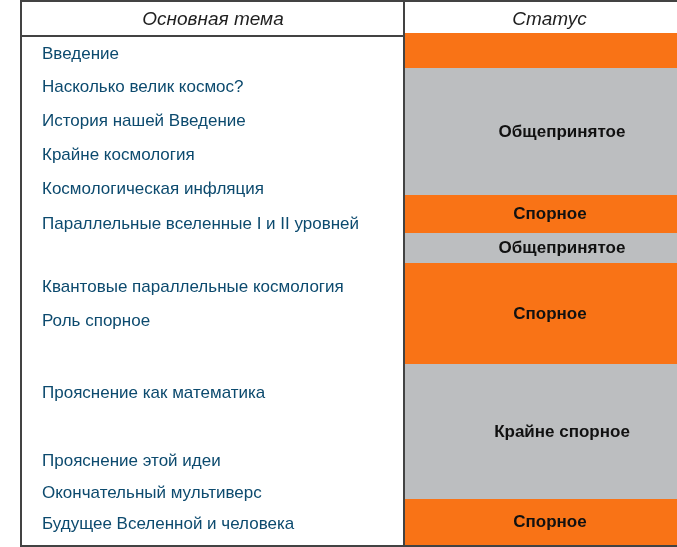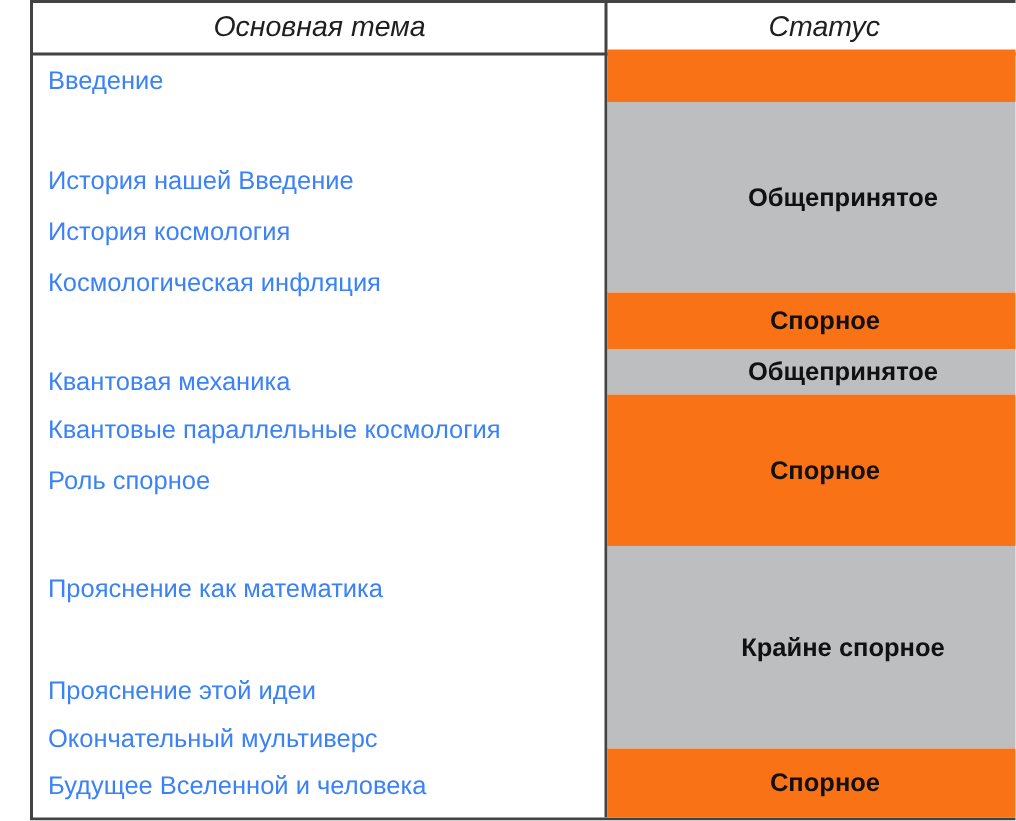--- a/index.html
+++ b/index.html
@@ -31,23 +31,23 @@
 
   
   .divider {
     position:absolute; top:0; bottom:0; left:381px; width:2px;
     background:#434343;
   }
 
   
   .topic {
     position:absolute; left:0; width:375px; height:33px;
-    padding-left:10px;
+    padding-left:20px;
     display:flex; align-items:center;
-    font-size:17px; color:#3b82f6;
+    font-size:17px; color:#0c4a6e;
     white-space:nowrap;
   }
 
   
   .status {
     position:absolute; left:383px; right:0;
     display:flex; align-items:center; justify-content:center;
     font-size:17px; font-weight:bold; color:#111111;
     text-align:center;
   }
@@ -82,24 +82,25 @@
     <span>Спорное</span>
   </div>
   <div class="status gray" style="top:362px;height:135px">
     <span>Крайне спорное</span>
   </div>
   <div class="status white" style="top:497px;height:46px">
     <span>Спорное</span>
   </div>
 
   <div class="topic" style="top:35px">Введение</div>
+  <div class="topic" style="top:68px">Насколько велик космос?</div>
   <div class="topic" style="top:102px">История нашей Введение</div>
-  <div class="topic" style="top:136px">История космология</div>
+  <div class="topic" style="top:136px">Крайне космология</div>
   <div class="topic" style="top:170px">Космологическая инфляция</div>
-  <div class="topic" style="top:236px">Квантовая механика</div>
+  <div class="topic" style="top:205px">Параллельные вселенные I и II уровней</div>
   <div class="topic" style="top:268px">Квантовые параллельные космология</div>
   <div class="topic" style="top:302px">Роль спорное</div>
   <div class="topic" style="top:374px">Прояснение как математика</div>
   <div class="topic" style="top:442px">Прояснение этой идеи</div>
   <div class="topic" style="top:474px">Окончательный мультиверс</div>
   <div class="topic" style="top:505px">Будущее Вселенной и человека</div>
 
 </div>
 
 </body></html>

